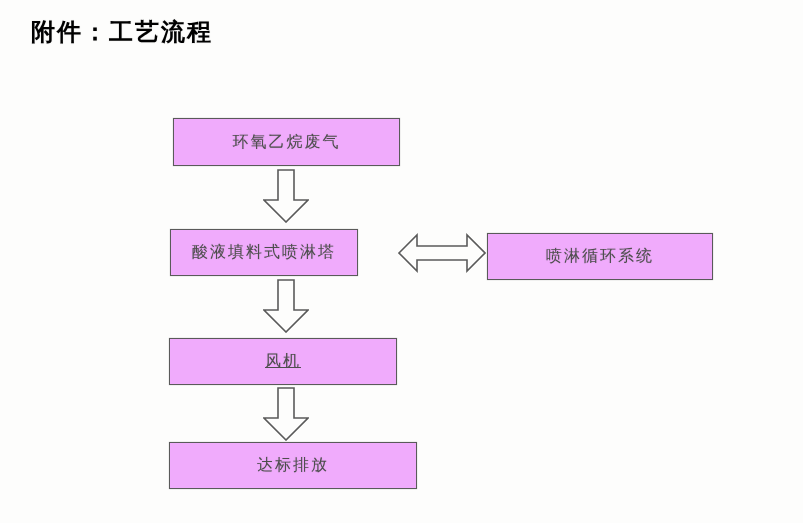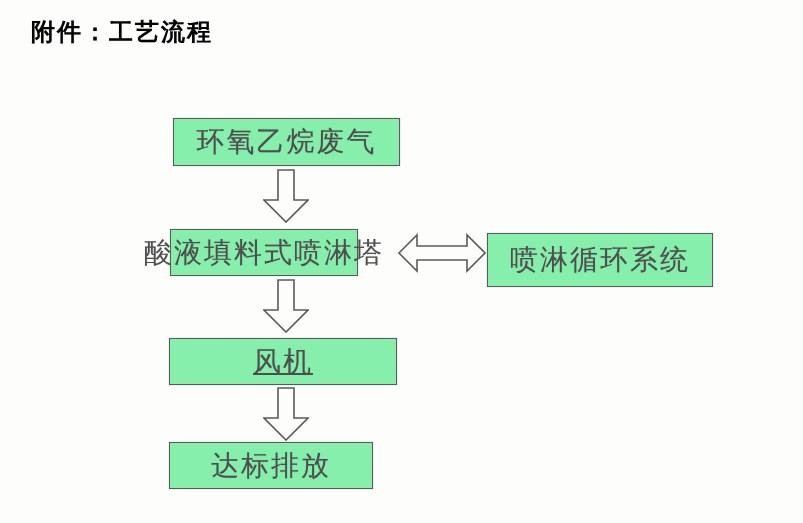--- a/index.html
+++ b/index.html
@@ -23,36 +23,36 @@
     font-weight: bold;
     letter-spacing: 2px;
     color: #000000;
     text-shadow: 0 0 1px rgba(90,90,90,0.35);
     white-space: nowrap;
   }
   .flow-box {
     position: absolute;
     box-sizing: border-box;
     border: 1.6px solid #5a5a5a;
-    background: #86efac;
+    background: #f0abfc;
     display: flex;
     align-items: center;
     justify-content: center;
-    font-size: 28px;
+    font-size: 16px;
     letter-spacing: 2px;
     color: #4e4e4e;
     text-shadow: 0 0 1px rgba(90,90,90,0.3);
     white-space: nowrap;
     box-shadow: 0 0 1px rgba(60,60,60,0.4);
   }
   .box-source   { left: 173px; top: 118px; width: 227px; height: 48px; }
   .box-tower    { left: 170px; top: 229px; width: 188px; height: 47px; }
-  .box-circ     { left: 487px; top: 233px; width: 226px; height: 54px; }
+  .box-circ     { left: 487px; top: 233px; width: 226px; height: 47px; }
   .box-fan      { left: 169px; top: 338px; width: 228px; height: 47px; text-decoration: underline; }
-  .box-exhaust  { left: 169px; top: 442px; width: 204px; height: 47px; }
+  .box-exhaust  { left: 169px; top: 442px; width: 248px; height: 47px; }
   .arrow {
     position: absolute;
     line-height: 0;
   }
   .arrow svg { display: block; }
   .arrow path {
     fill: #fdfdfc;
     stroke: #5a5a5a;
     stroke-width: 1.6;
     stroke-linejoin: miter;

